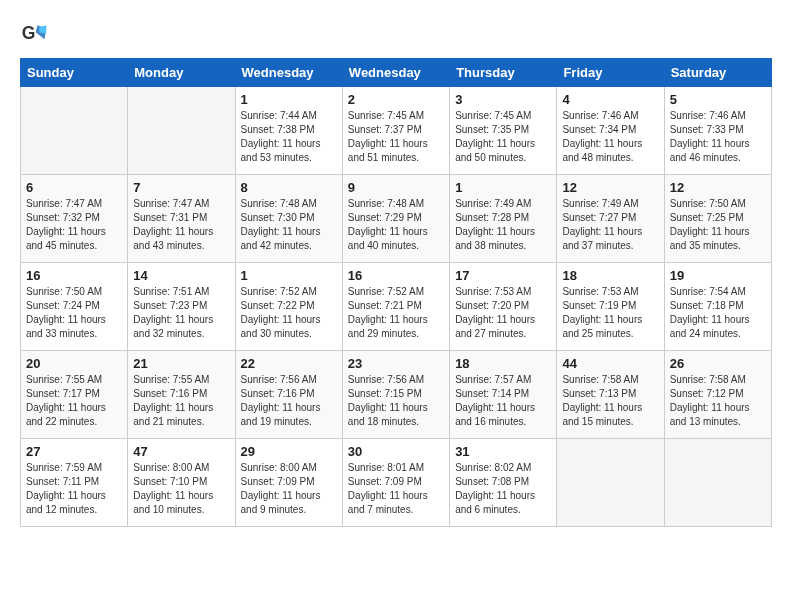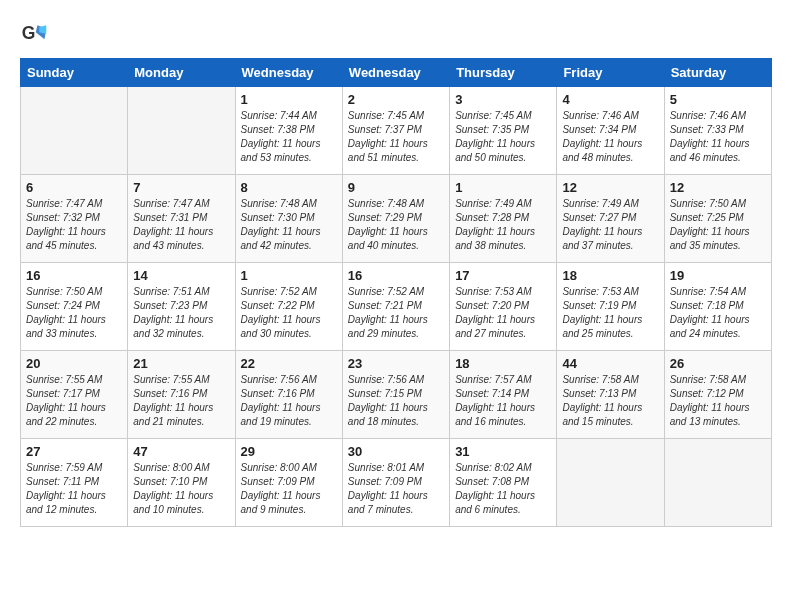--- a/index.html
+++ b/index.html
@@ -77,21 +77,20 @@
     .day-num {
       font-size: 13px;
       font-weight: bold;
       margin-bottom: 2px;
       color: #222;
     }
     .day-info {
       font-size: 10px;
       color: #333;
       line-height: 1.4;
-      font-style: italic;
     }
     tr:nth-child(odd) td:not(.empty) {
       background: #fff;
     }
     tr:nth-child(even) td:not(.empty) {
       background: #f9f9f9;
     }
   </style>
 </head>
 <body>

